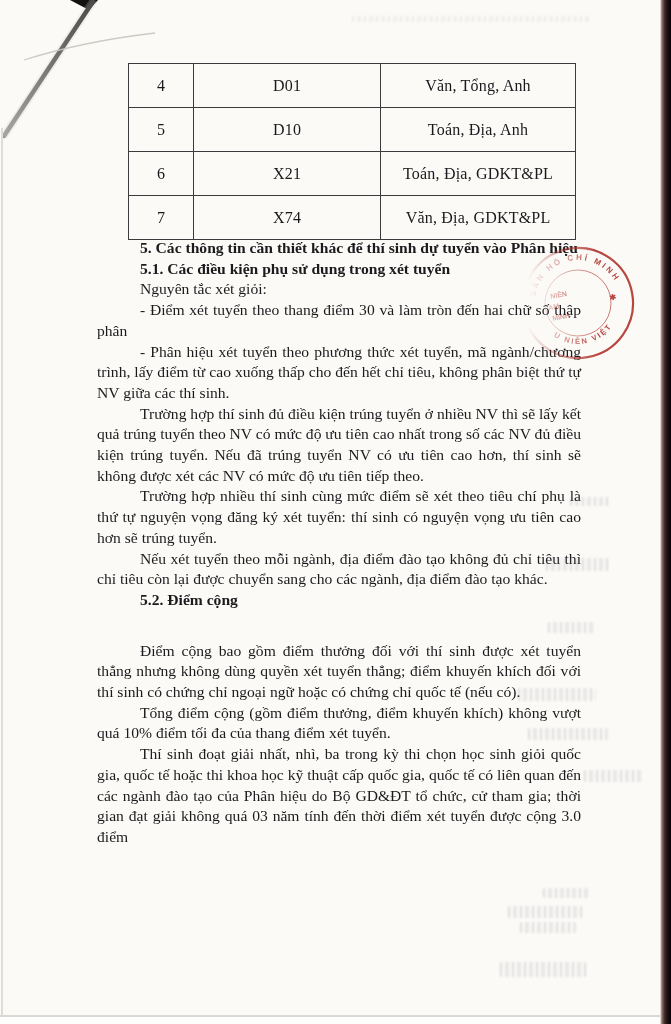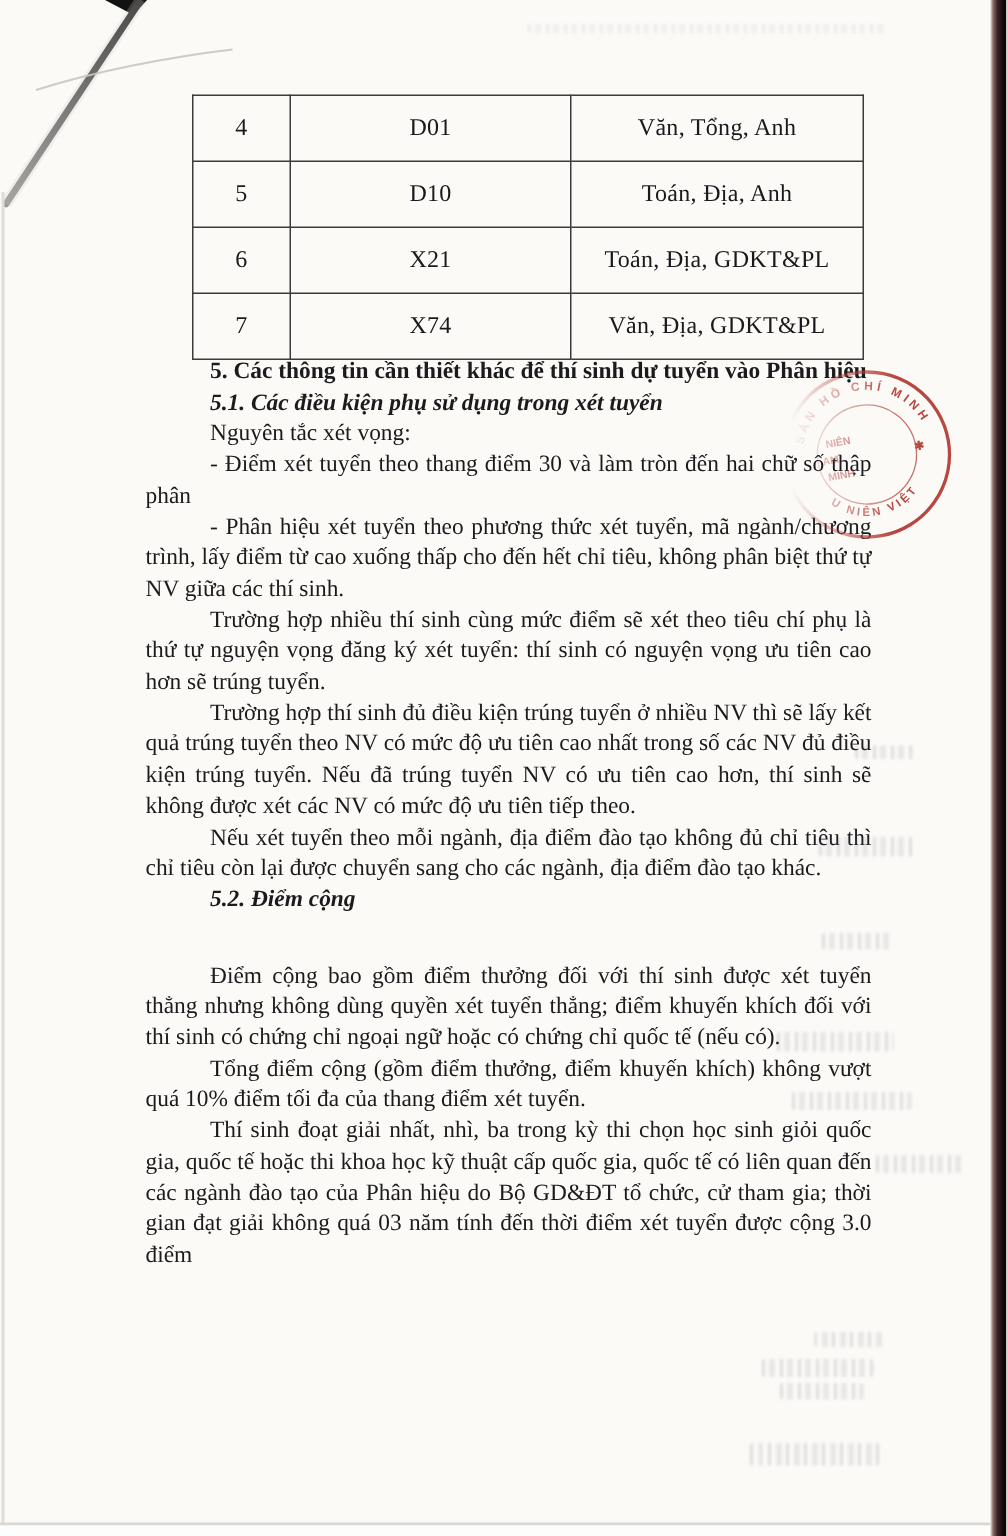--- a/index.html
+++ b/index.html
@@ -22,21 +22,21 @@
   }
 
   
   .doc{
     position:absolute;left:97px;top:238px;width:484px;
     font-size:15.6px;line-height:20.7px;color:#1b1b1e;
     text-align:justify;
   }
   .doc p{margin:0;text-indent:43px;}
   .doc p.b{font-weight:bold;}
-  .doc p.bi{font-weight:bold;font-style:italic;}
+  .doc p.bi{font-weight:bold;}
   .doc p.gap{margin-bottom:30px;}
 
   
   .stamp{
     position:absolute;left:518px;top:240px;width:120px;height:126px;
     transform:rotate(-10deg);
     -webkit-mask-image:linear-gradient(100deg,transparent 14%,rgba(0,0,0,.55) 40%,#000 62%);
     mask-image:linear-gradient(100deg,transparent 14%,rgba(0,0,0,.55) 40%,#000 62%);
     opacity:.92;
   }
@@ -95,25 +95,25 @@
         <td>7</td>
         <td>X74</td>
         <td>Văn, Địa, GDKT&amp;PL</td>
       </tr>
     </tbody>
   </table>
 
   <div class="doc">
     <p class="b">5. Các thông tin cần thiết khác để thí sinh dự tuyển vào Phân hiệu</p>
     <p class="bi">5.1. Các điều kiện phụ sử dụng trong xét tuyển</p>
-    <p>Nguyên tắc xét vọng:</p>
+    <p>Nguyên tắc xét giỏi:</p>
     <p>- Điểm xét tuyển theo thang điểm 30 và làm tròn đến hai chữ số thập phân</p>
     <p>- Phân hiệu xét tuyển theo phương thức xét tuyển, mã ngành/chương trình, lấy điểm từ cao xuống thấp cho đến hết chỉ tiêu, không phân biệt thứ tự NV giữa các thí sinh.</p>
+    <p>Trường hợp thí sinh đủ điều kiện trúng tuyển ở nhiều NV thì sẽ lấy kết quả trúng tuyển theo NV có mức độ ưu tiên cao nhất trong số các NV đủ điều kiện trúng tuyển. Nếu đã trúng tuyển NV có ưu tiên cao hơn, thí sinh sẽ không được xét các NV có mức độ ưu tiên tiếp theo.</p>
     <p>Trường hợp nhiều thí sinh cùng mức điểm sẽ xét theo tiêu chí phụ là thứ tự nguyện vọng đăng ký xét tuyển: thí sinh có nguyện vọng ưu tiên cao hơn sẽ trúng tuyển.</p>
-    <p>Trường hợp thí sinh đủ điều kiện trúng tuyển ở nhiều NV thì sẽ lấy kết quả trúng tuyển theo NV có mức độ ưu tiên cao nhất trong số các NV đủ điều kiện trúng tuyển. Nếu đã trúng tuyển NV có ưu tiên cao hơn, thí sinh sẽ không được xét các NV có mức độ ưu tiên tiếp theo.</p>
     <p>Nếu xét tuyển theo mỗi ngành, địa điểm đào tạo không đủ chỉ tiêu thì chỉ tiêu còn lại được chuyển sang cho các ngành, địa điểm đào tạo khác.</p>
     <p class="bi gap">5.2. Điểm cộng</p>
     <p>Điểm cộng bao gồm điểm thưởng đối với thí sinh được xét tuyển thẳng nhưng không dùng quyền xét tuyển thẳng; điểm khuyến khích đối với thí sinh có chứng chỉ ngoại ngữ hoặc có chứng chỉ quốc tế (nếu có).</p>
     <p>Tổng điểm cộng (gồm điểm thưởng, điểm khuyến khích) không vượt quá 10% điểm tối đa của thang điểm xét tuyển.</p>
     <p>Thí sinh đoạt giải nhất, nhì, ba trong kỳ thi chọn học sinh giỏi quốc gia, quốc tế hoặc thi khoa học kỹ thuật cấp quốc gia, quốc tế có liên quan đến các ngành đào tạo của Phân hiệu do Bộ GD&amp;ĐT tổ chức, cử tham gia; thời gian đạt giải không quá 03 năm tính đến thời điểm xét tuyển được cộng 3.0 điểm</p>
   </div>
 
   <svg class="stamp" viewBox="0 0 120 126" aria-hidden="true">
     <g fill="none" stroke="#b23830">
       <circle cx="60" cy="63" r="55" stroke-width="2.2"></circle>

